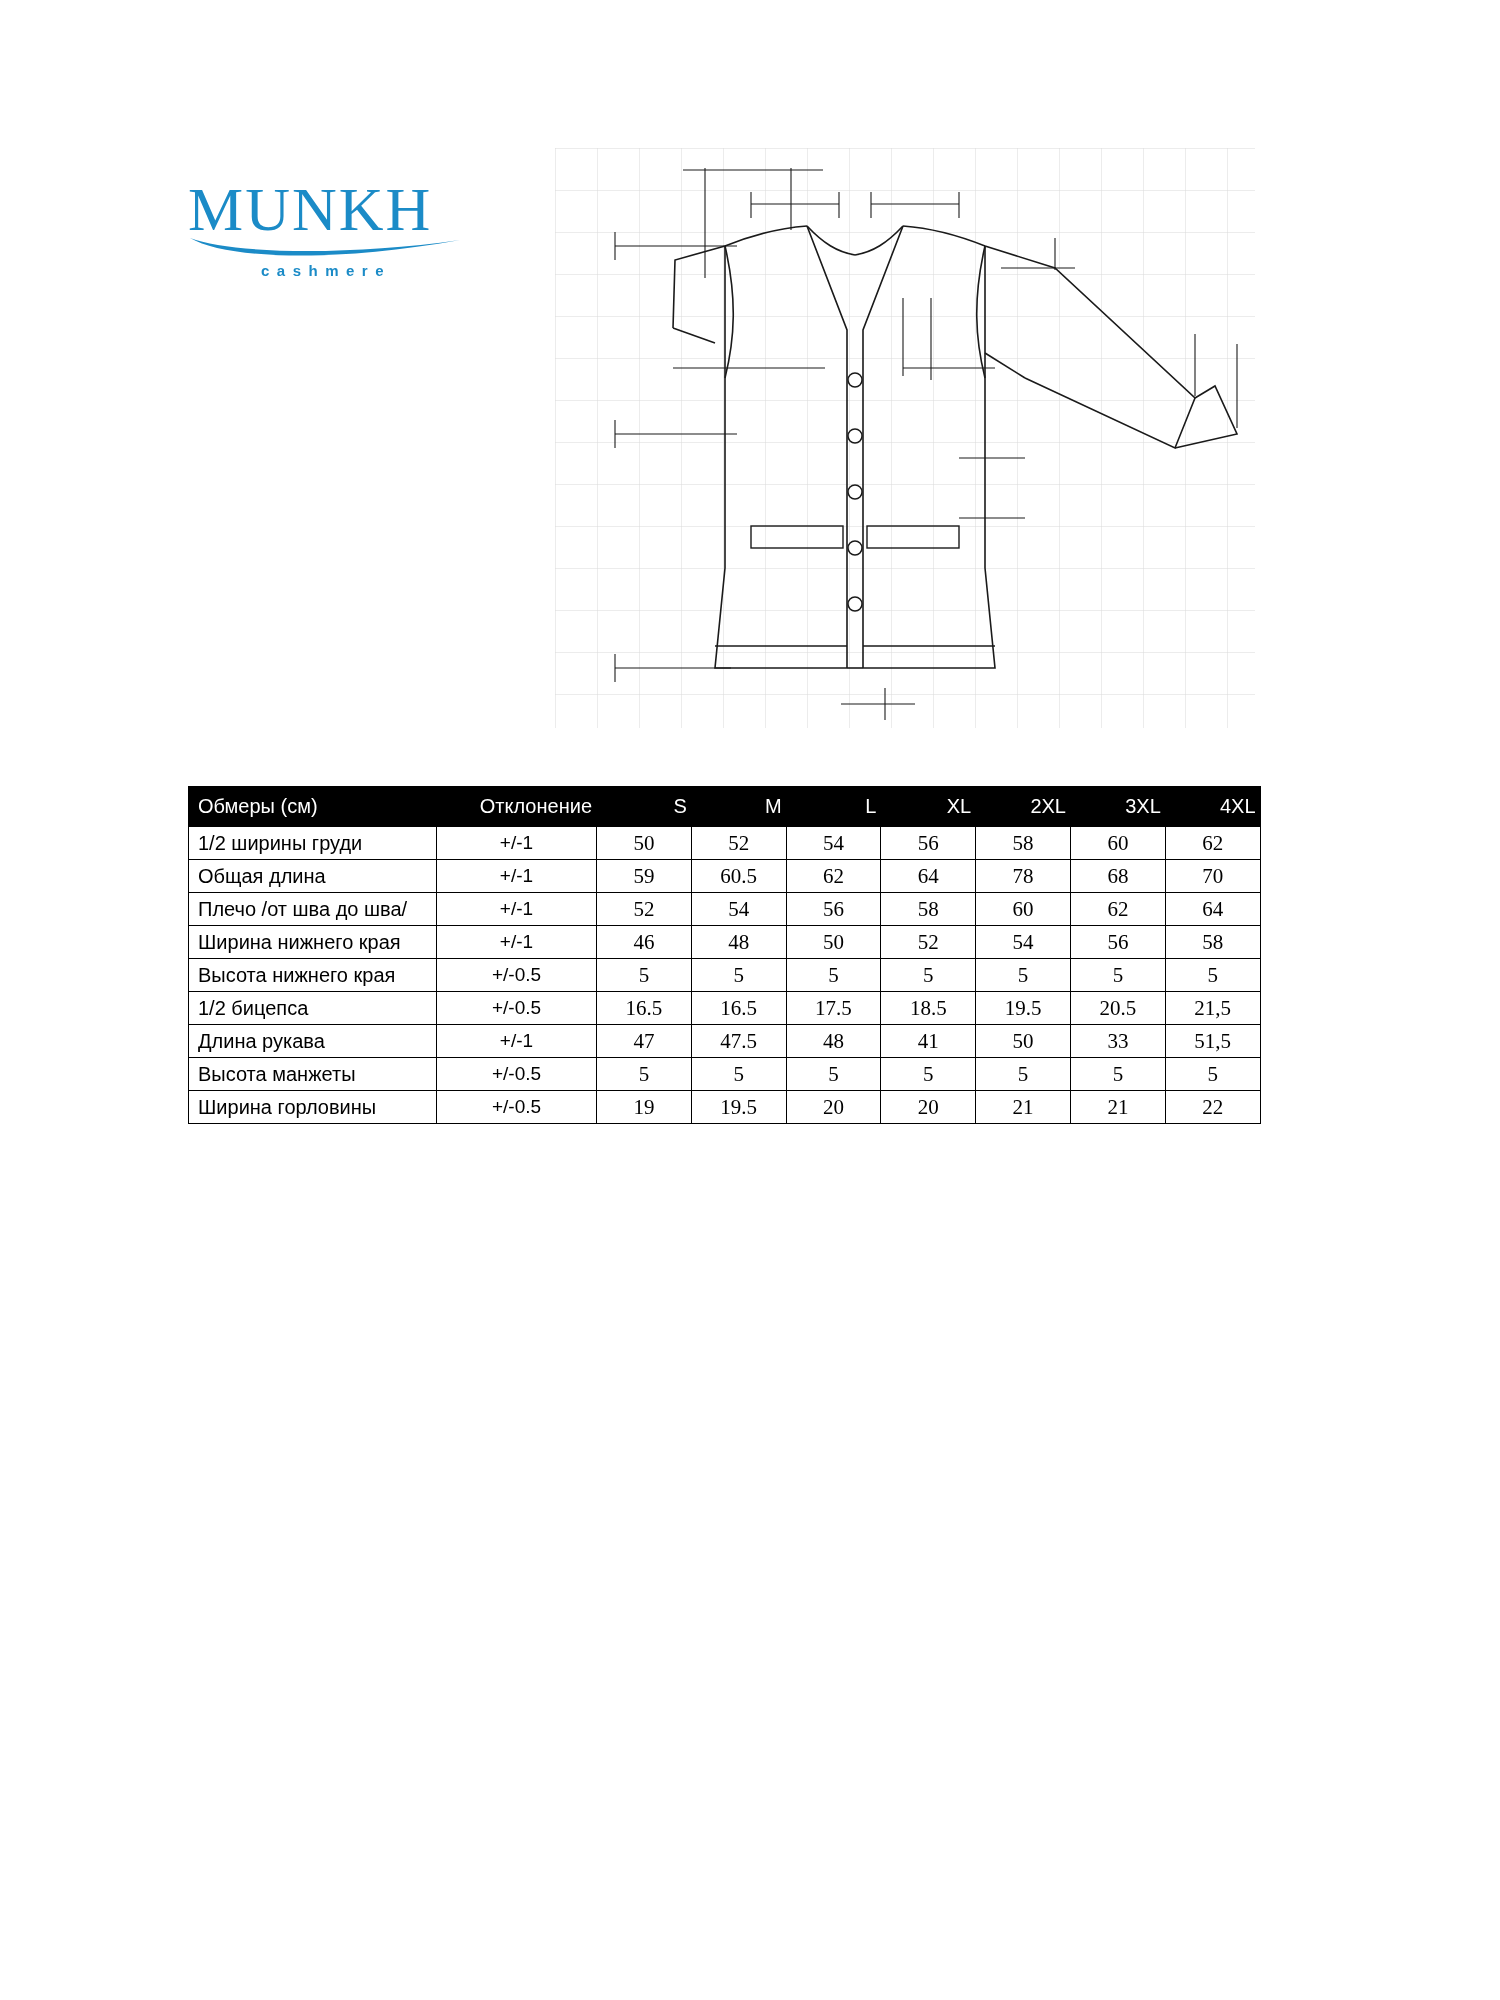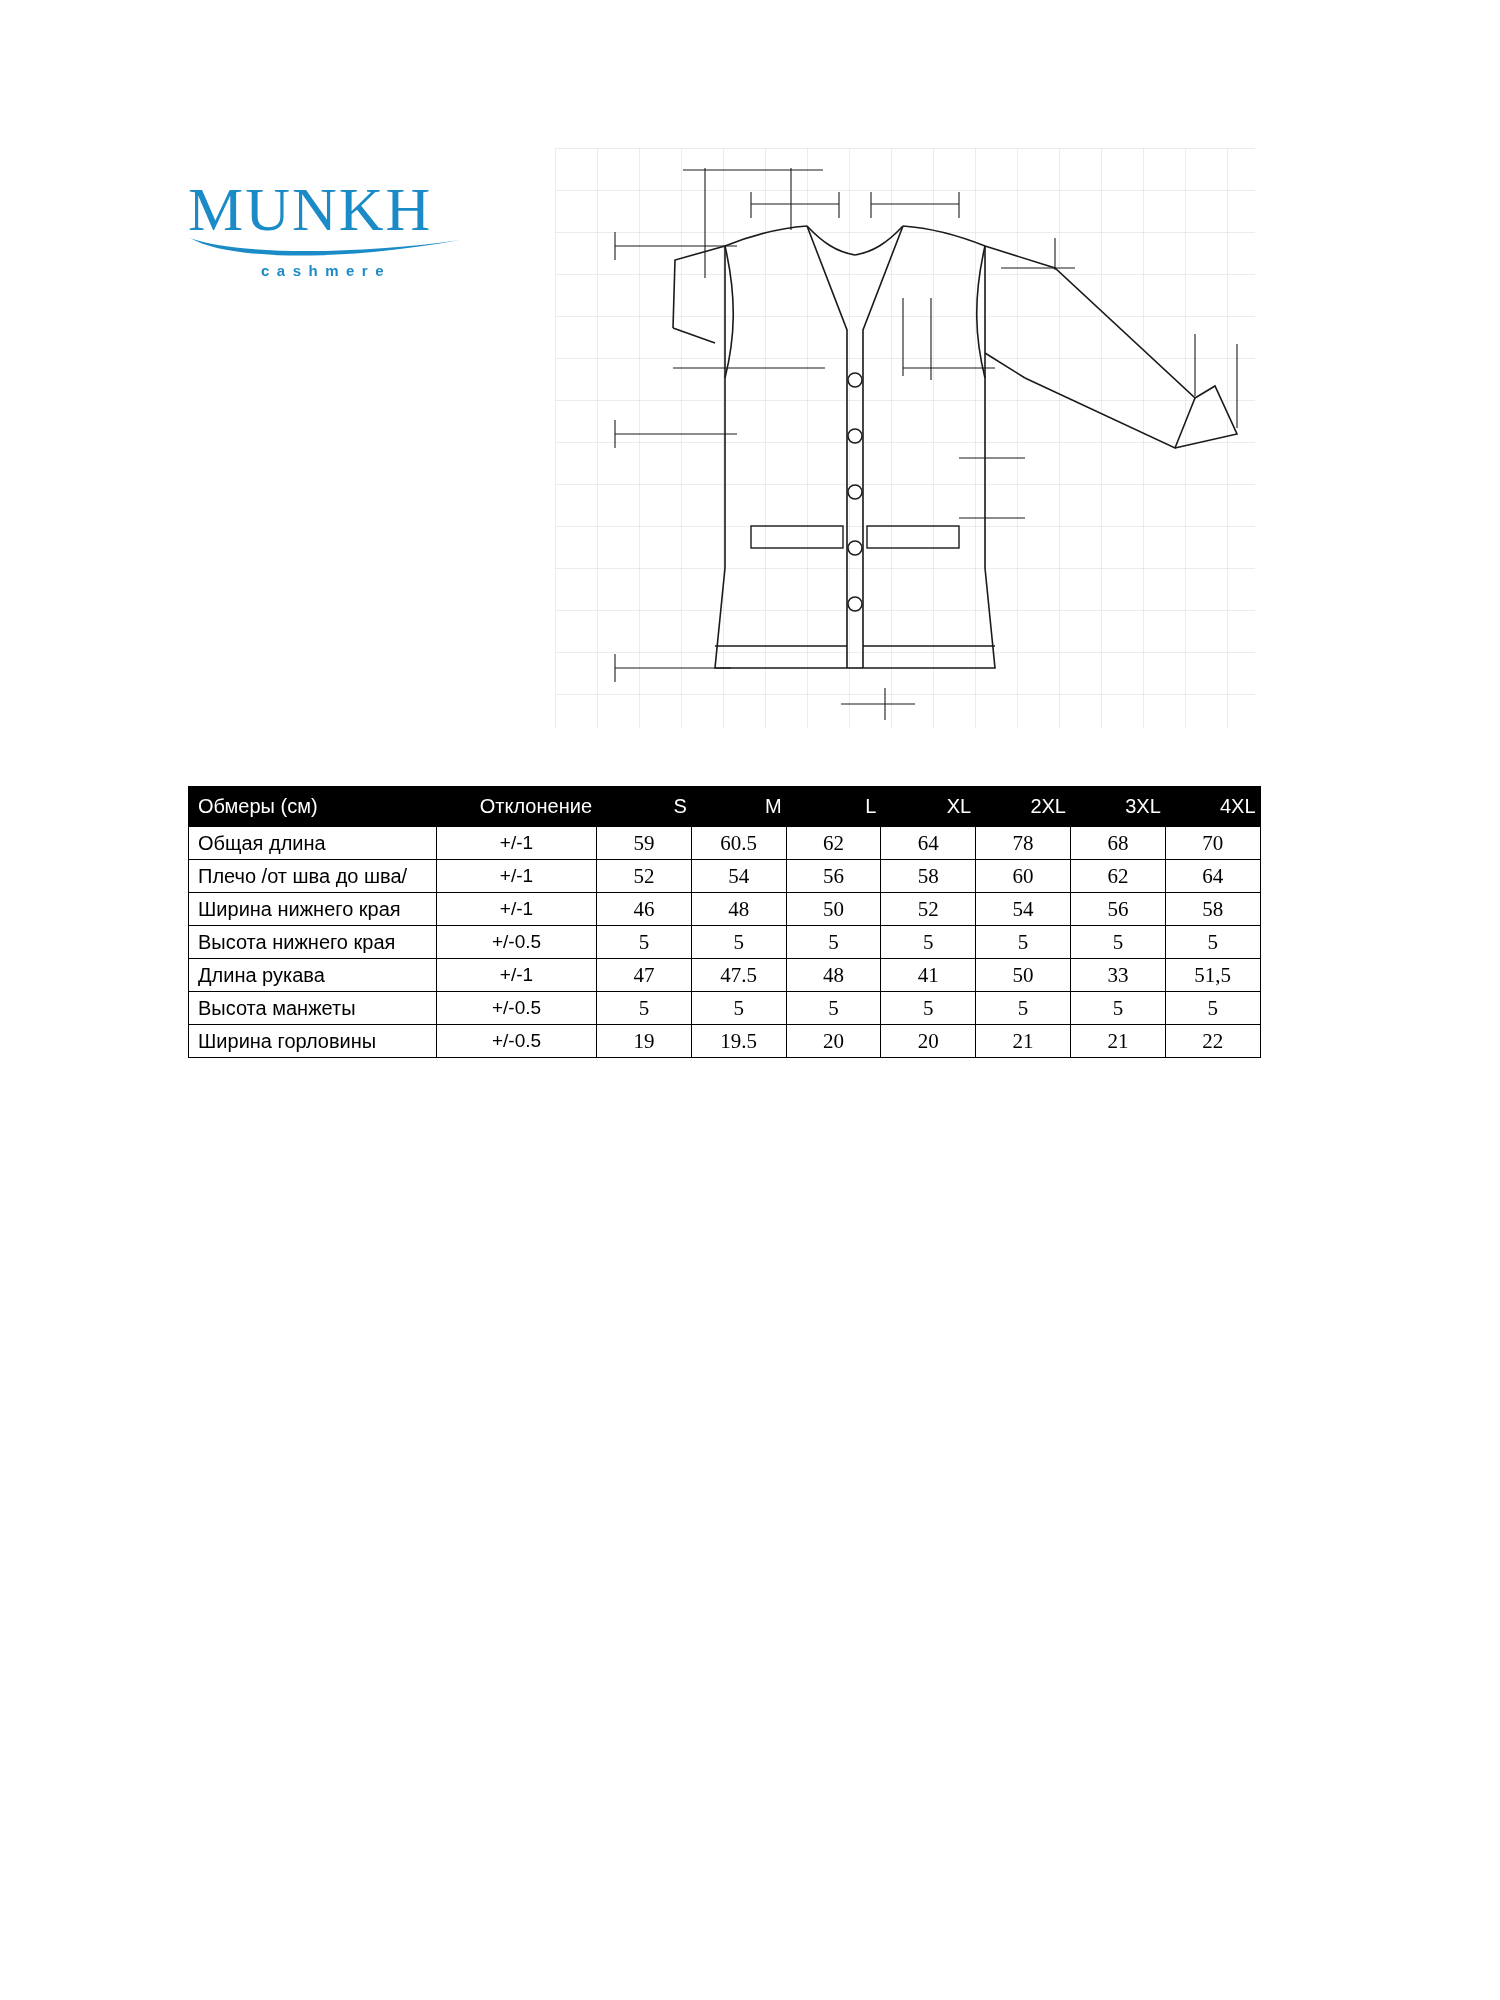--- a/index.html
+++ b/index.html
@@ -235,20 +235,31 @@
           <th>M</th>
           <th>L</th>
           <th>XL</th>
           <th>2XL</th>
           <th>3XL</th>
           <th>4XL</th>
         </tr>
       </thead>
       <tbody>
         <tr>
+          <td class="left param">1/2 ширины груди</td>
+          <td class="tol">+/-1</td>
+          <td class="num">50</td>
+          <td class="num">52</td>
+          <td class="num">54</td>
+          <td class="num">56</td>
+          <td class="num">58</td>
+          <td class="num">60</td>
+          <td class="num">62</td>
+        </tr>
+        <tr>
           <td class="left param">Общая длина</td>
           <td class="tol">+/-1</td>
           <td class="num">59</td>
           <td class="num">60.5</td>
           <td class="num">62</td>
           <td class="num">64</td>
           <td class="num">78</td>
           <td class="num">68</td>
           <td class="num">70</td>
         </tr>
@@ -277,20 +288,31 @@
         <tr>
           <td class="left param">Высота нижнего края</td>
           <td class="tol">+/-0.5</td>
           <td class="num">5</td>
           <td class="num">5</td>
           <td class="num">5</td>
           <td class="num">5</td>
           <td class="num">5</td>
           <td class="num">5</td>
           <td class="num">5</td>
+        </tr>
+        <tr>
+          <td class="left param">1/2 бицепса</td>
+          <td class="tol">+/-0.5</td>
+          <td class="num">16.5</td>
+          <td class="num">16.5</td>
+          <td class="num">17.5</td>
+          <td class="num">18.5</td>
+          <td class="num">19.5</td>
+          <td class="num">20.5</td>
+          <td class="num">21,5</td>
         </tr>
         <tr>
           <td class="left param">Длина рукава</td>
           <td class="tol">+/-1</td>
           <td class="num">47</td>
           <td class="num">47.5</td>
           <td class="num">48</td>
           <td class="num">41</td>
           <td class="num">50</td>
           <td class="num">33</td>

